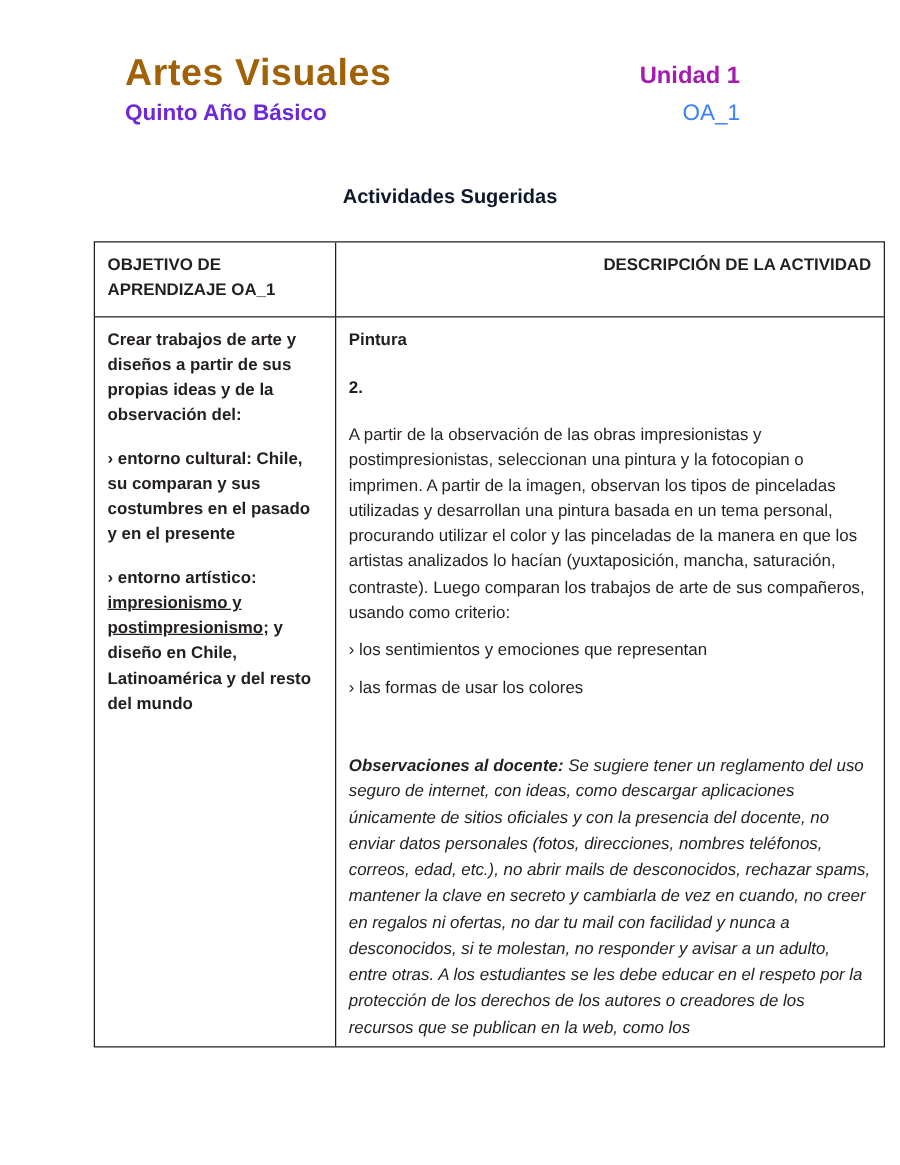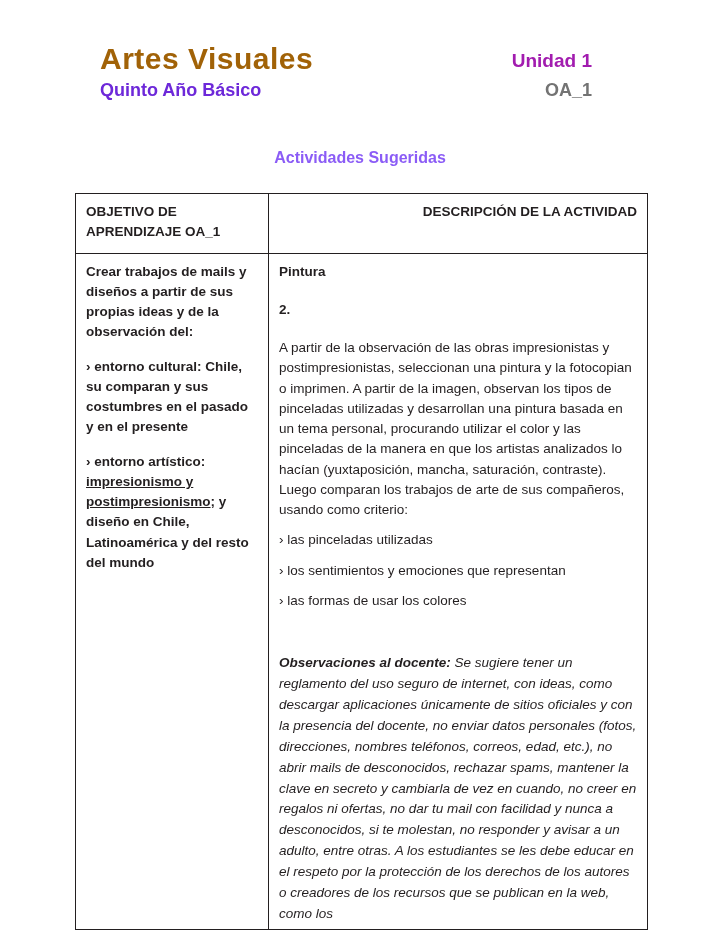--- a/index.html
+++ b/index.html
@@ -42,37 +42,37 @@
     text-align: right;
     padding-top: 8px;
   }
   .header-right .unit {
     font-size: 19px;
     font-weight: bold;
     color: #a21caf;
   }
   .header-right .code {
     font-size: 18px;
-    font-weight: bold;
-    color: #737373;
+    font-weight: normal;
+    color: #3b82f6;
     margin-top: 8px;
   }
   
   .section-heading {
     text-align: center;
     font-size: 16px;
     font-weight: bold;
-    color: #8b5cf6;
+    color: #0f172a;
     margin-top: 48px;
     margin-bottom: 26px;
   }
   
   .activity-table {
     margin-left: 75px;
-    width: 573px;
+    width: 633px;
     border: 1px solid #231f20;
     display: grid;
     grid-template-columns: 193px 1fr;
   }
   .cell {
     padding: 8px 10px 10px 10px;
     font-size: 13.5px;
     line-height: 1.5;
   }
   .th-objective {
@@ -126,32 +126,31 @@
   </div>
 
   <div class="section-heading">Actividades Sugeridas</div>
 
   <div class="activity-table">
 
     <div class="cell th-objective">OBJETIVO DE APRENDIZAJE OA_1</div>
     <div class="cell th-description">DESCRIPCIÓN DE LA ACTIVIDAD</div>
 
     <div class="cell td-objective">
-      <p>Crear trabajos de mails y diseños a partir de sus propias ideas y de la observación del:</p>
+      <p>Crear trabajos de arte y diseños a partir de sus propias ideas y de la observación del:</p>
       <p>› entorno cultural: Chile, su comparan y sus costumbres en el pasado y en el presente</p>
       <p><span>› entorno artístico: </span><span class="underline">impresionismo y postimpresionismo</span><span>; y diseño en Chile, Latinoamérica y del resto del mundo</span></p>
     </div>
 
     <div class="cell td-description">
       <p class="bold">Pintura</p>
       <div class="spacer-sm"></div>
       <p class="bold">2.</p>
       <div class="spacer-sm"></div>
       <p class="main-para">A partir de la observación de las obras impresionistas y postimpresionistas, seleccionan una pintura y la fotocopian o imprimen. A partir de la imagen, observan los tipos de pinceladas utilizadas y desarrollan una pintura basada en un tema personal, procurando utilizar el color y las pinceladas de la manera en que los artistas analizados lo hacían (yuxtaposición, mancha, saturación, contraste). Luego comparan los trabajos de arte de sus compañeros, usando como criterio:</p>
-      <p class="bullet">› las pinceladas utilizadas</p>
       <p class="bullet">› los sentimientos y emociones que representan</p>
       <p class="bullet">› las formas de usar los colores</p>
       <div class="note-block"><span class="note-label">Observaciones al docente:</span><span> Se sugiere tener un reglamento del uso seguro de internet, con ideas, como descargar aplicaciones únicamente de sitios oficiales y con la presencia del docente, no enviar datos personales (fotos, direcciones, nombres teléfonos, correos, edad, etc.), no abrir mails de desconocidos, rechazar spams, mantener la clave en secreto y cambiarla de vez en cuando, no creer en regalos ni ofertas, no dar tu mail con facilidad y nunca a desconocidos, si te molestan, no responder y avisar a un adulto, entre otras. A los estudiantes se les debe educar en el respeto por la protección de los derechos de los autores o creadores de los recursos que se publican en la web, como los</span></div>
     </div>
 
   </div>
 
 </div>
 
 </body></html>

